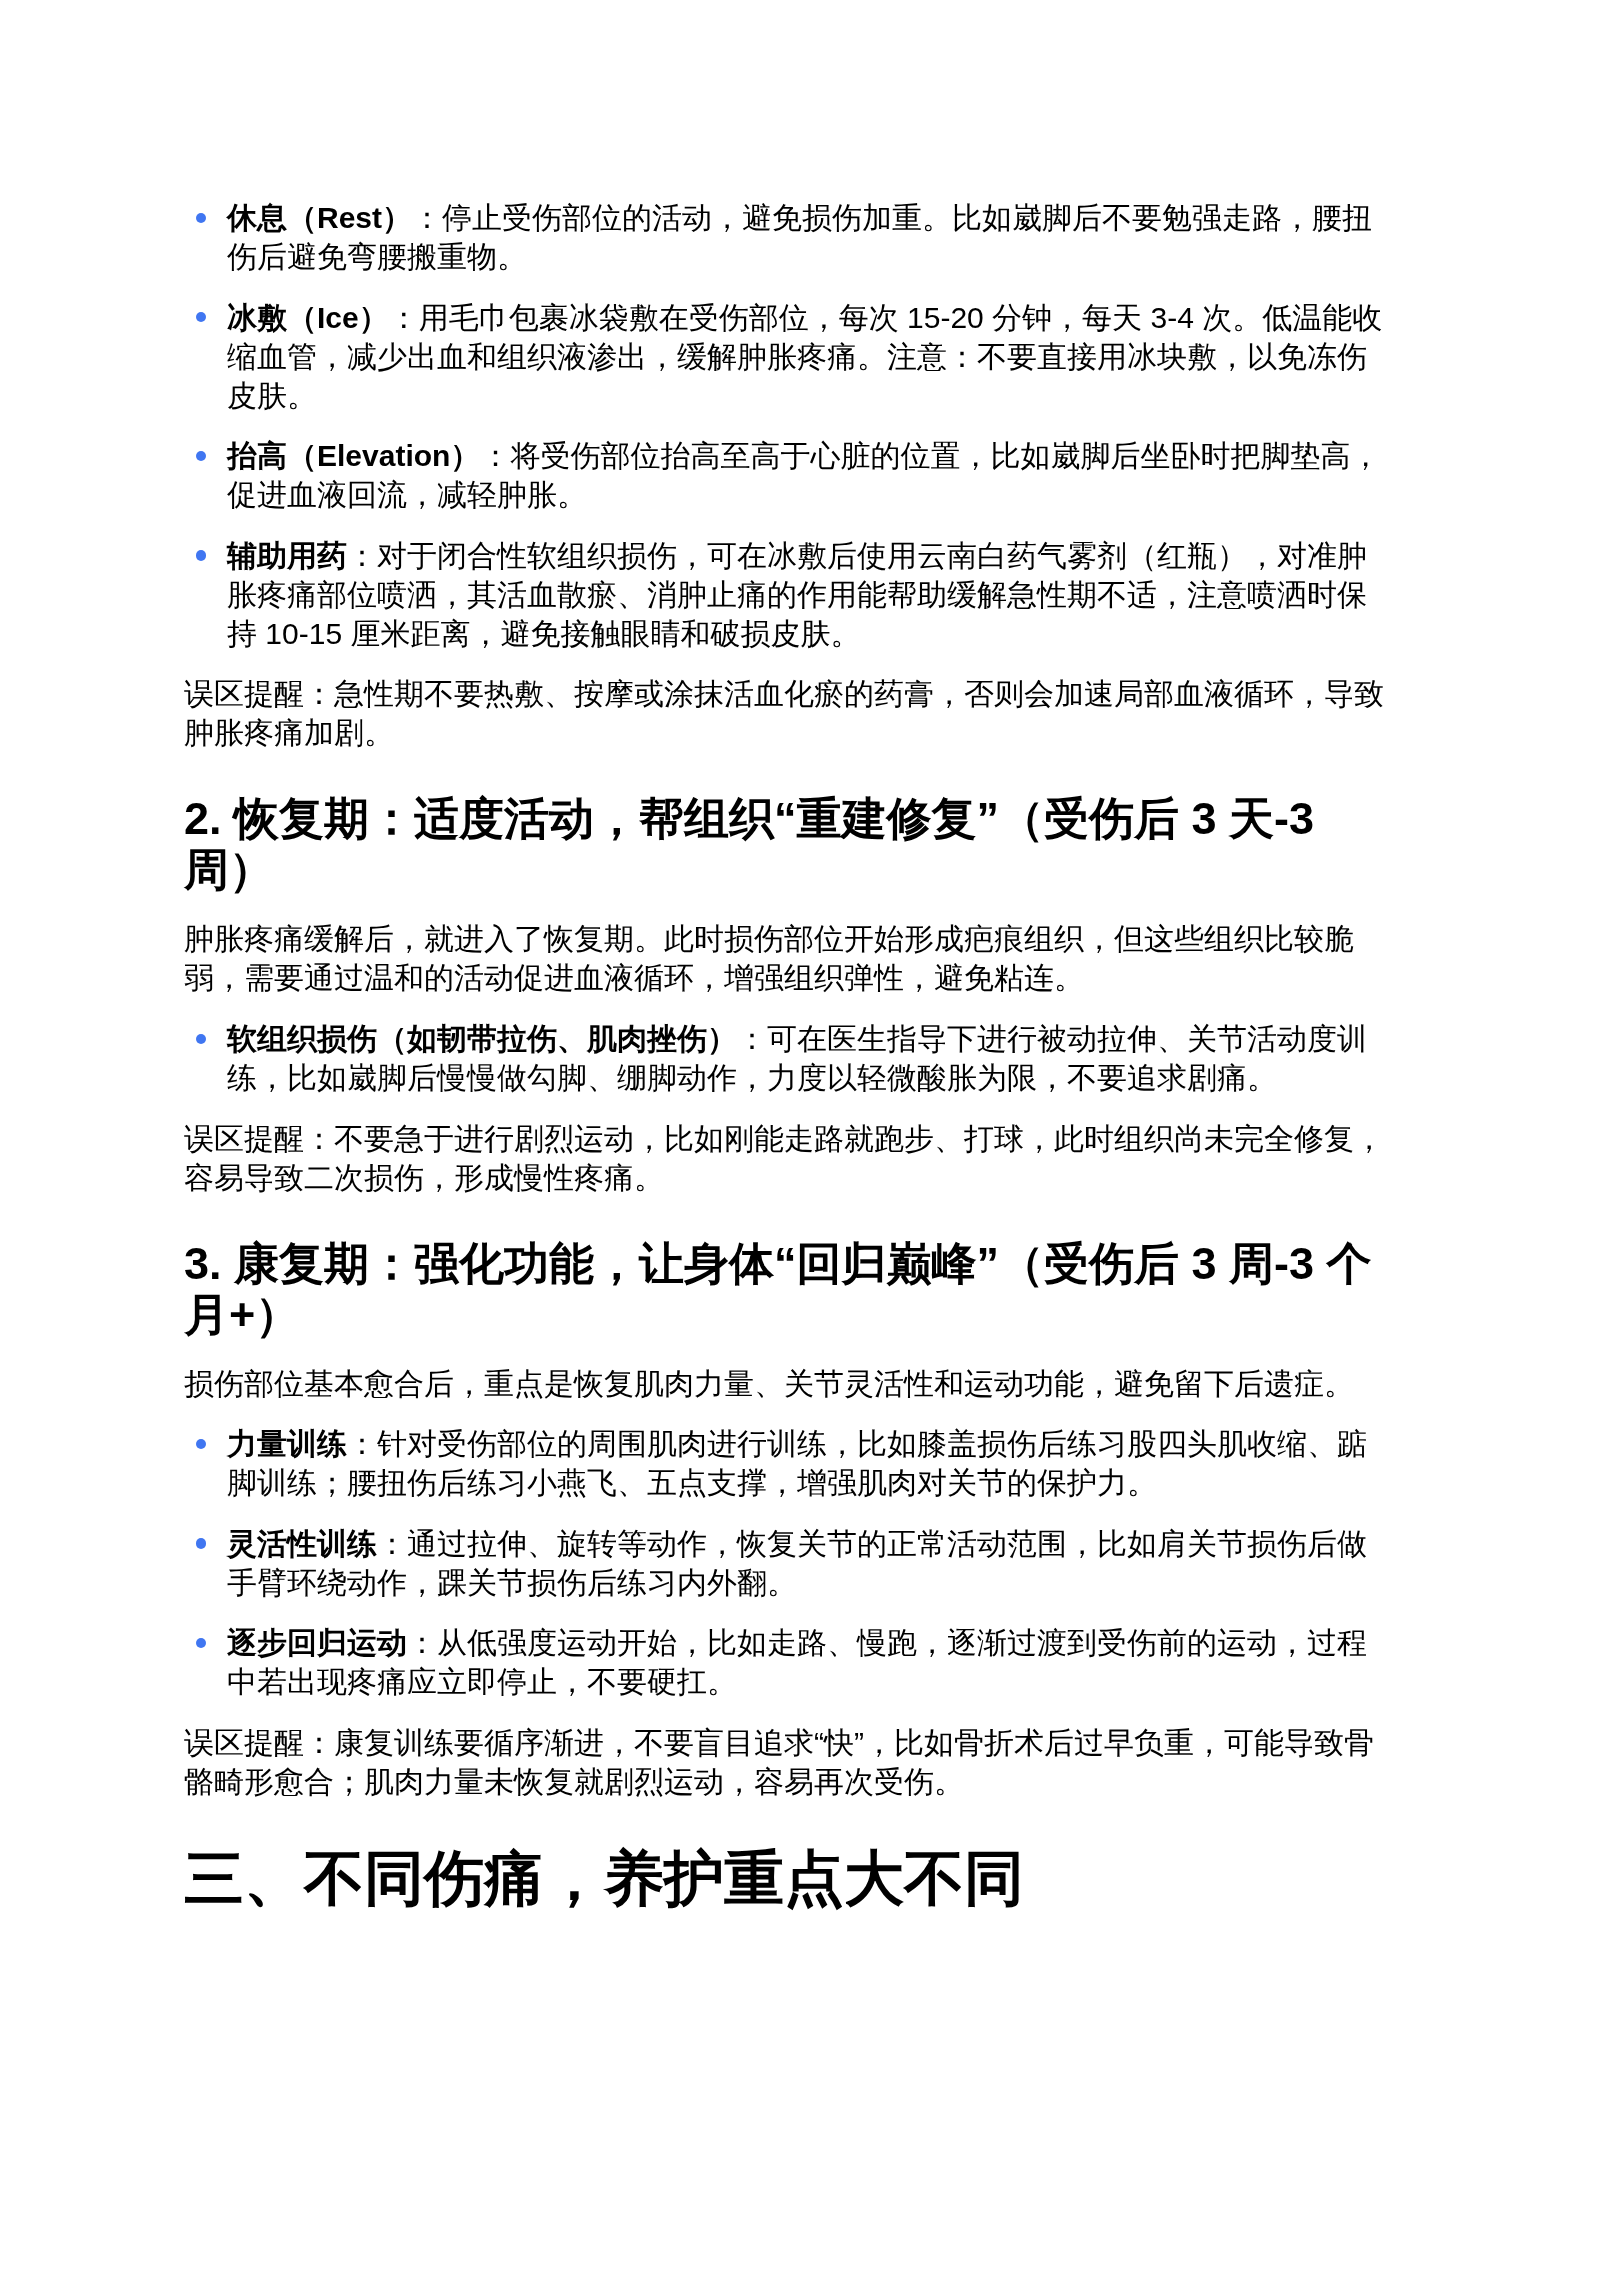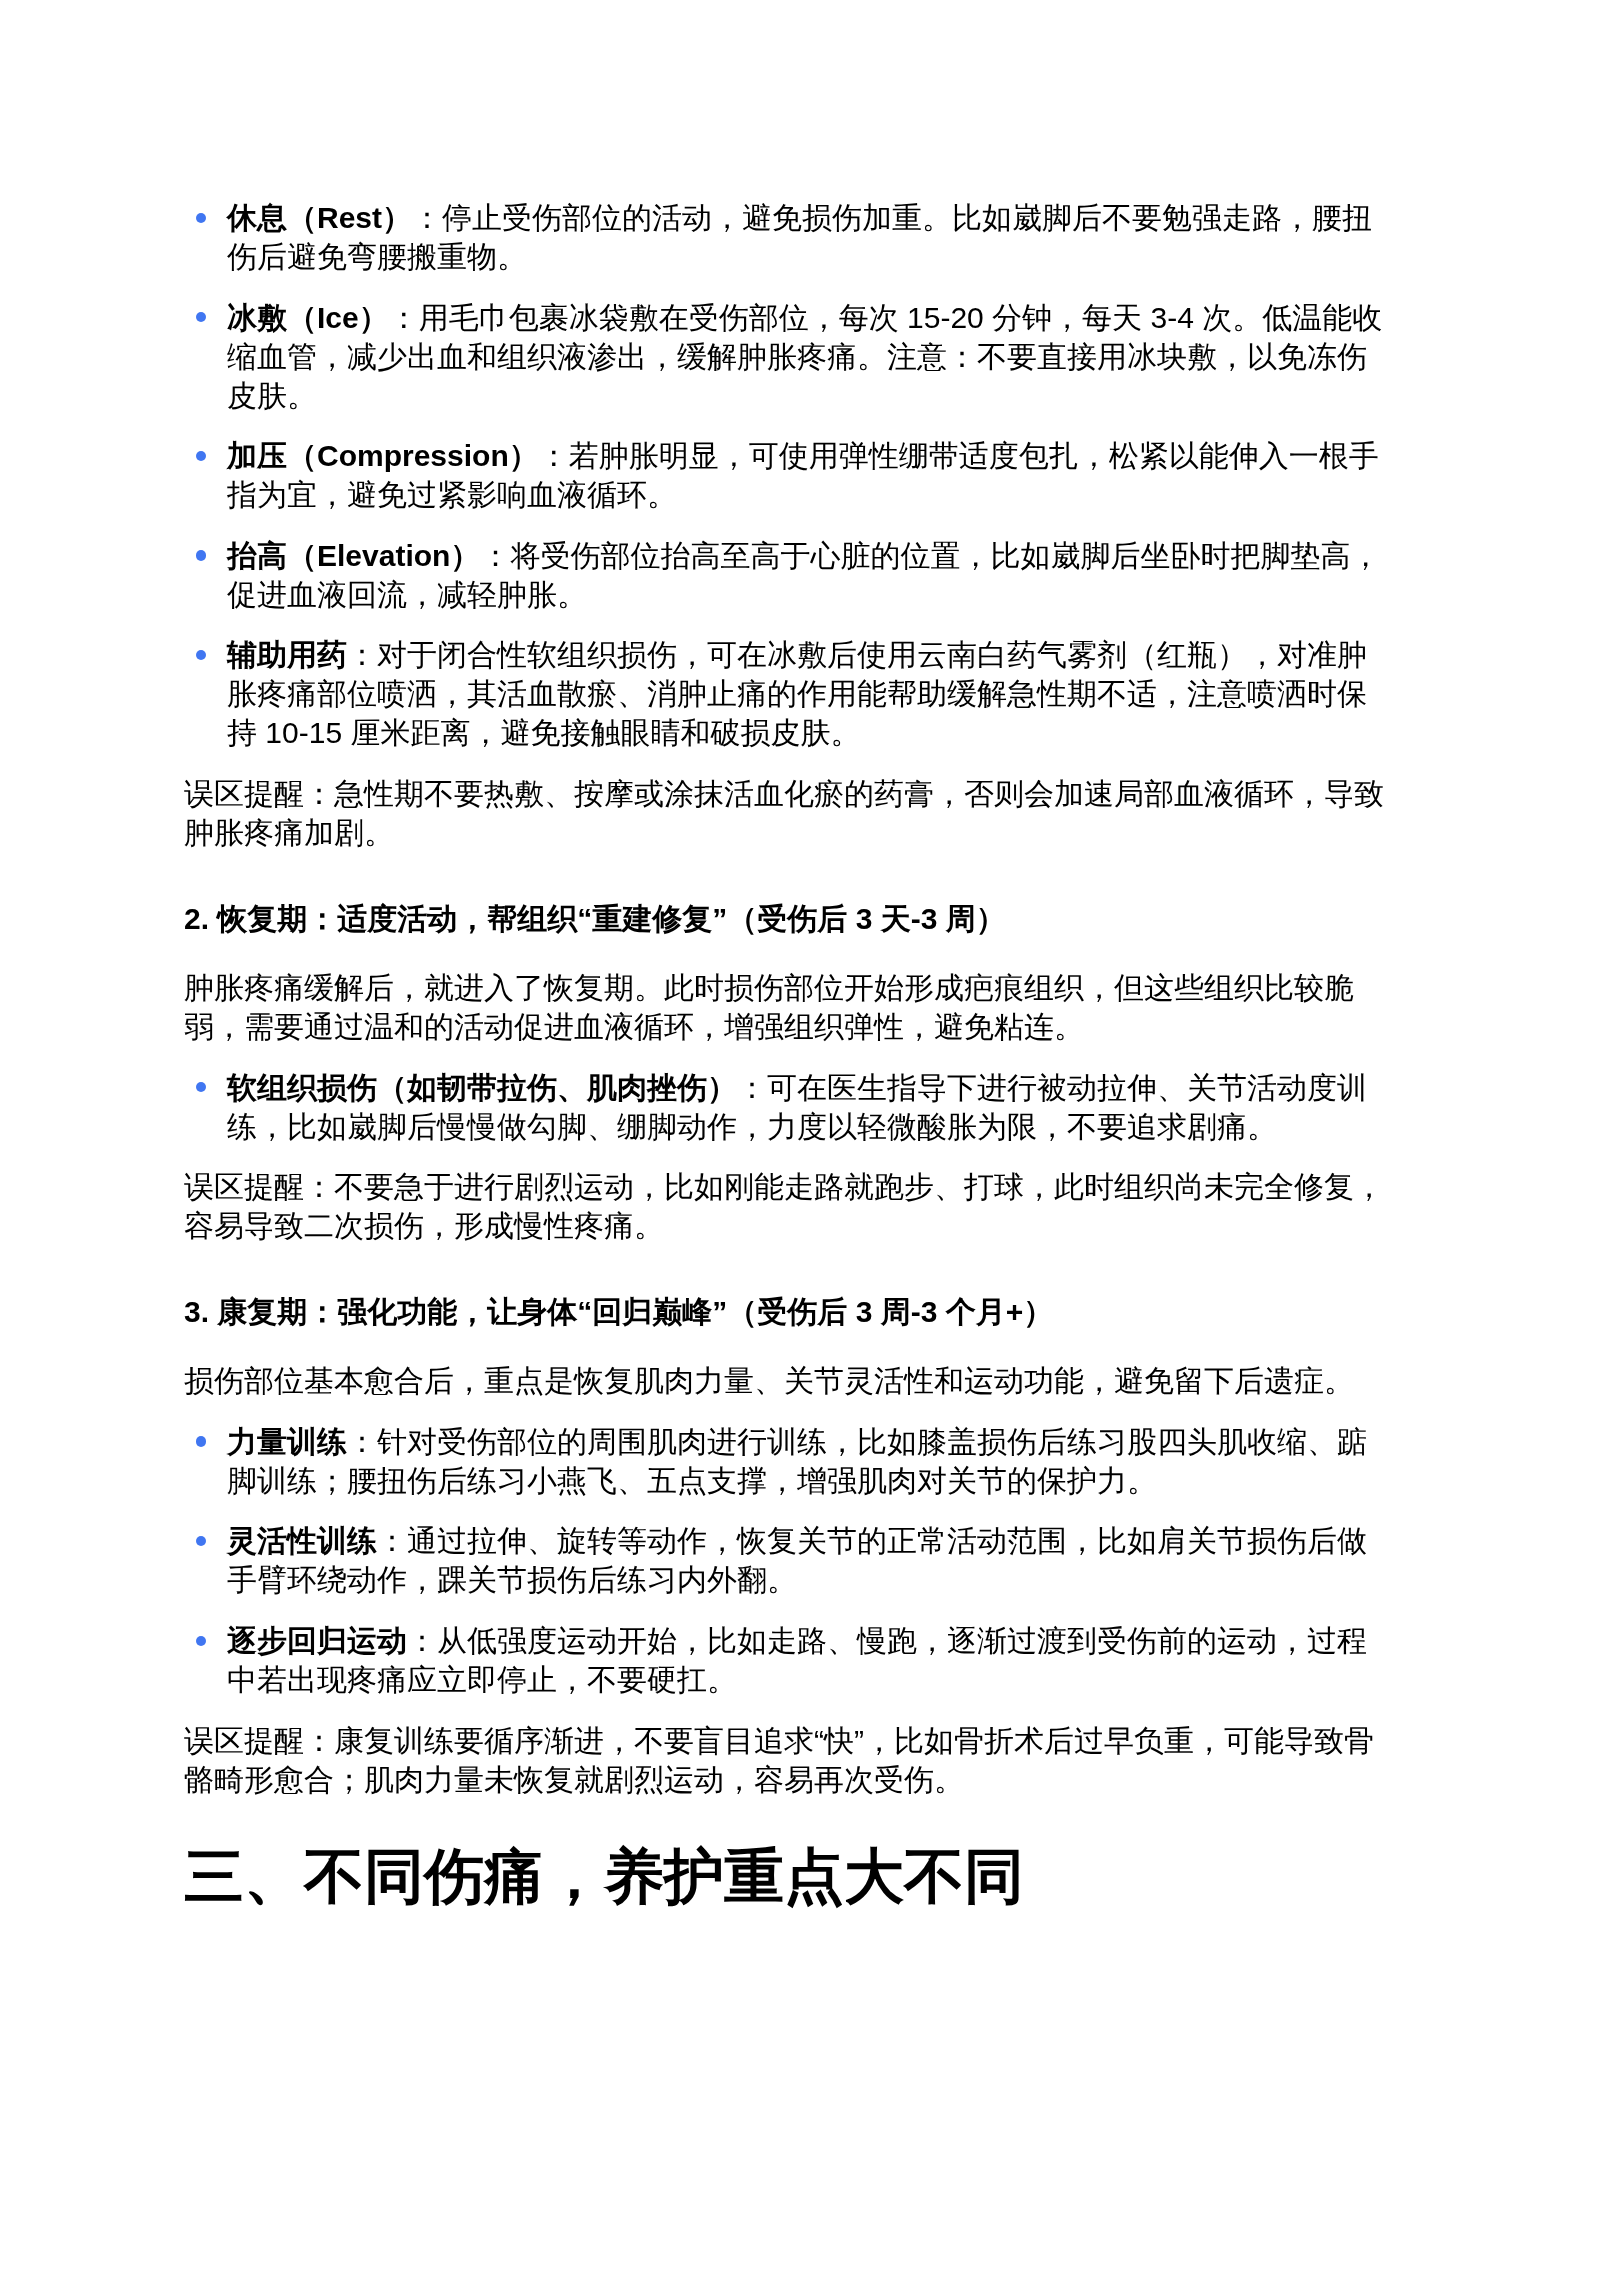--- a/index.html
+++ b/index.html
@@ -49,21 +49,21 @@
     border-radius: 50%;
     background: #4076f1;
   }
   .term {
     font-weight: 700;
   }
   p.para {
     margin: 0 0 21.6px 0;
   }
   h3.sub {
-    font-size: 30px;
+    font-size: 45px;
     line-height: 51px;
     font-weight: 700;
     margin: 41px 0 24px 0;
   }
   h2.sect {
     font-size: 60px;
     line-height: 60px;
     font-weight: 700;
     margin: 48px 0 24px 0;
   }
@@ -74,24 +74,20 @@
 <div class="doc">
 
   <ul class="blist">
     <li>
       <span class="dot"></span>
       <span class="term">休息（Rest）</span><span>：停止受伤部位的活动，避免损伤加重。比如崴脚后不要勉强走路，腰扭伤后避免弯腰搬重物。</span>
     </li>
     <li>
       <span class="dot"></span>
       <span class="term">冰敷（Ice）</span><span>：用毛巾包裹冰袋敷在受伤部位，每次 15-20 分钟，每天 3-4 次。低温能收缩血管，减少出血和组织液渗出，缓解肿胀疼痛。注意：不要直接用冰块敷，以免冻伤皮肤。</span>
-    </li>
-    <li>
-      <span class="dot"></span>
-      <span class="term">加压（Compression）</span><span>：若肿胀明显，可使用弹性绷带适度包扎，松紧以能伸入一根手指为宜，避免过紧影响血液循环。</span>
     </li>
     <li>
       <span class="dot"></span>
       <span class="term">抬高（Elevation）</span><span>：将受伤部位抬高至高于心脏的位置，比如崴脚后坐卧时把脚垫高，促进血液回流，减轻肿胀。</span>
     </li>
     <li>
       <span class="dot"></span>
       <span class="term">辅助用药</span><span>：对于闭合性软组织损伤，可在冰敷后使用云南白药气雾剂（红瓶），对准肿胀疼痛部位喷洒，其活血散瘀、消肿止痛的作用能帮助缓解急性期不适，注意喷洒时保持 10-15 厘米距离，避免接触眼睛和破损皮肤。</span>
     </li>
   </ul>

